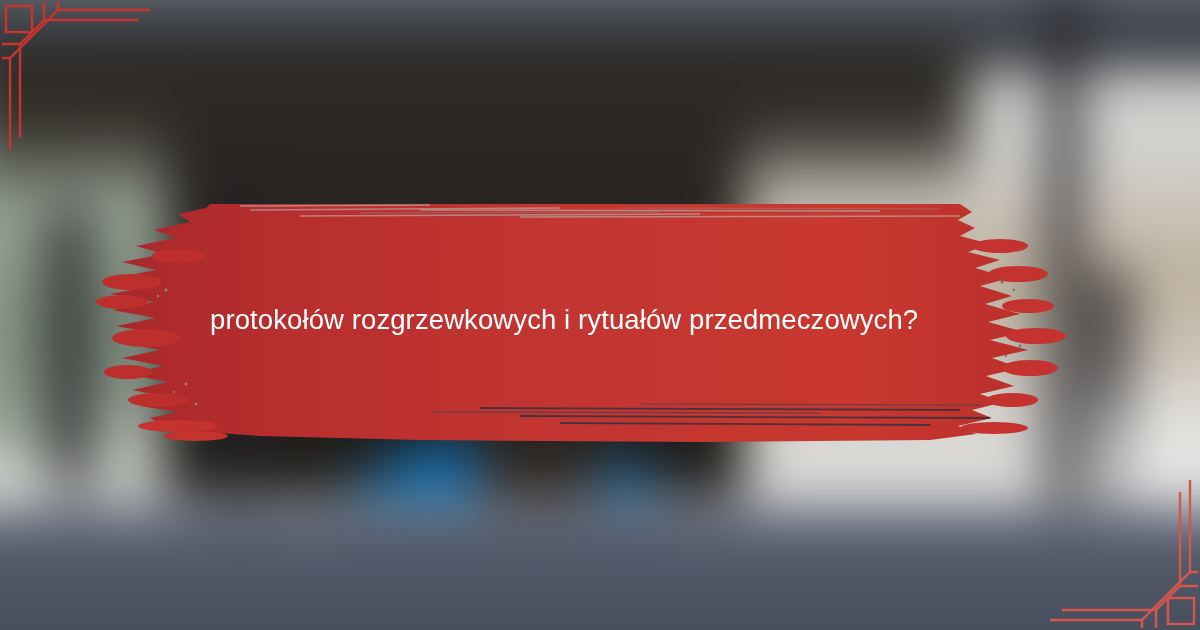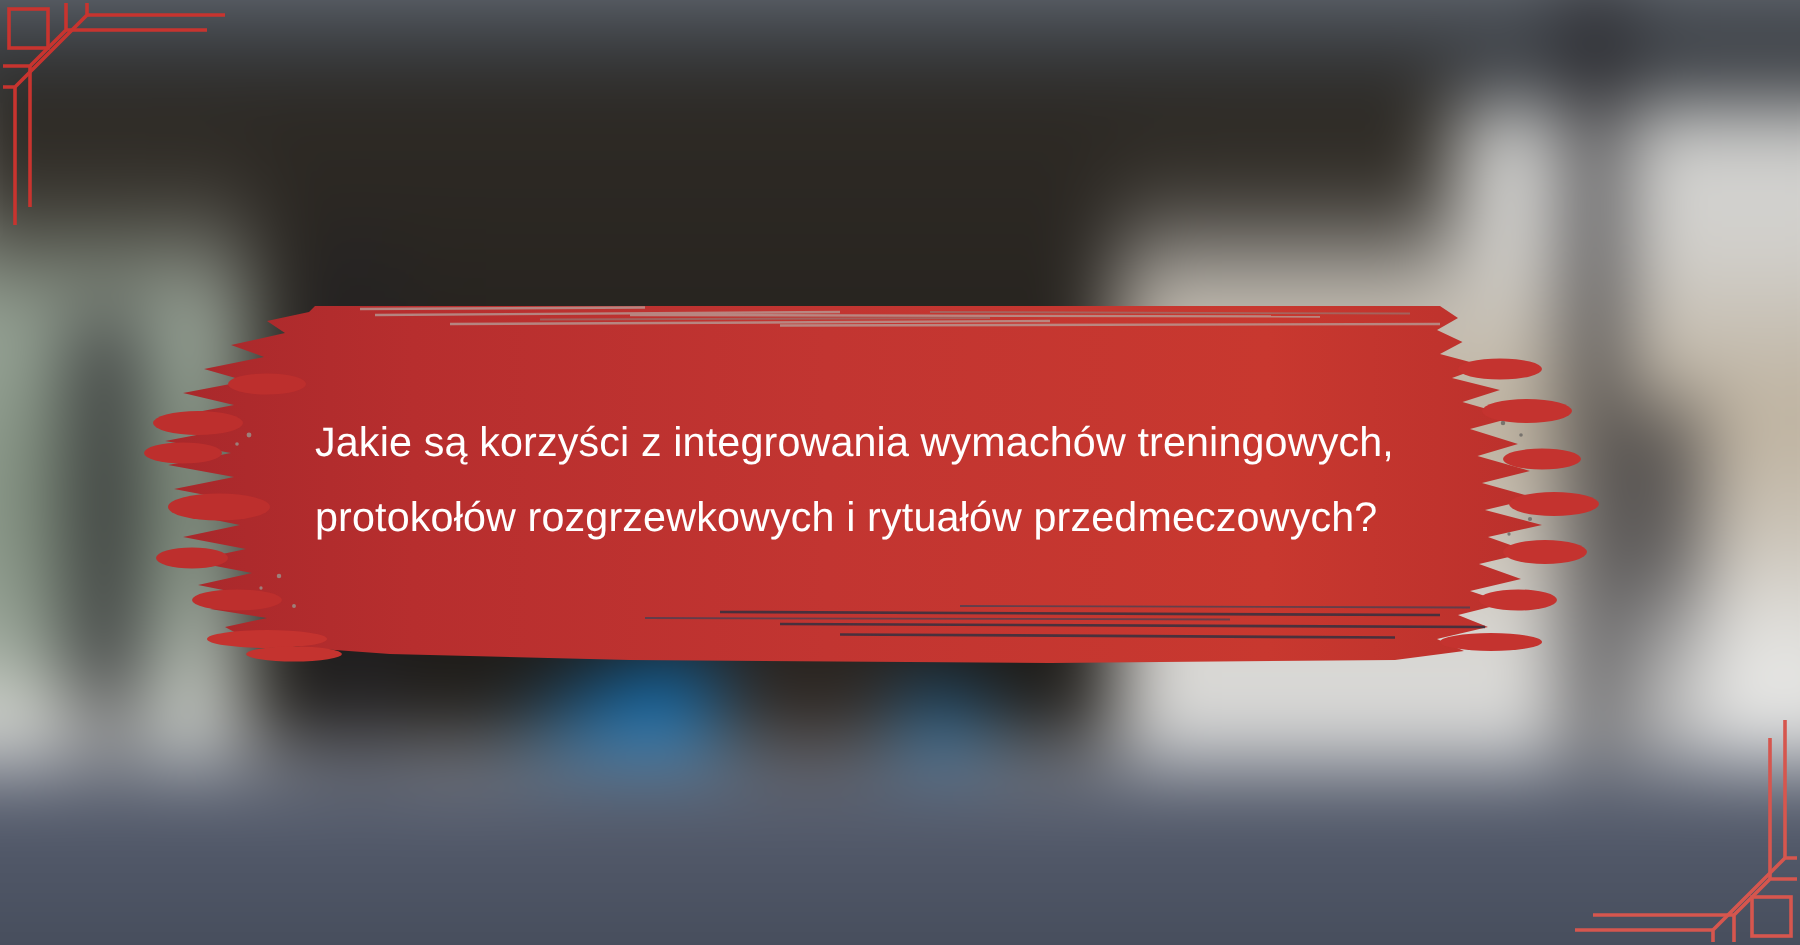--- a/index.html
+++ b/index.html
@@ -370,17 +370,16 @@
       <g fill="#6d6a66" opacity="0.85">
         <circle cx="1002" cy="96" r="1.5"></circle>
         <circle cx="1014" cy="104" r="1.2"></circle>
         <circle cx="1020" cy="160" r="1.4"></circle>
         <circle cx="1006" cy="170" r="1.1"></circle>
       </g>
     </svg>
   </div>
 
   <div class="headline">
-    <div class="headline-line">Jakie są korzyści z integrowania wymachów treningowych,</div>
     <div class="headline-line">protokołów rozgrzewkowych i rytuałów przedmeczowych?</div>
   </div>
 
 </div>
 
 </body></html>

